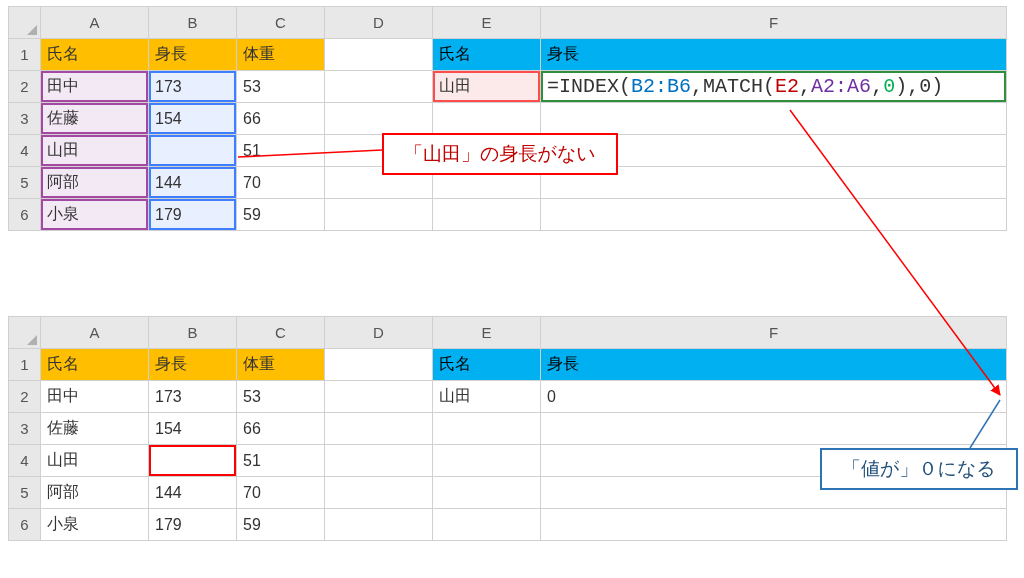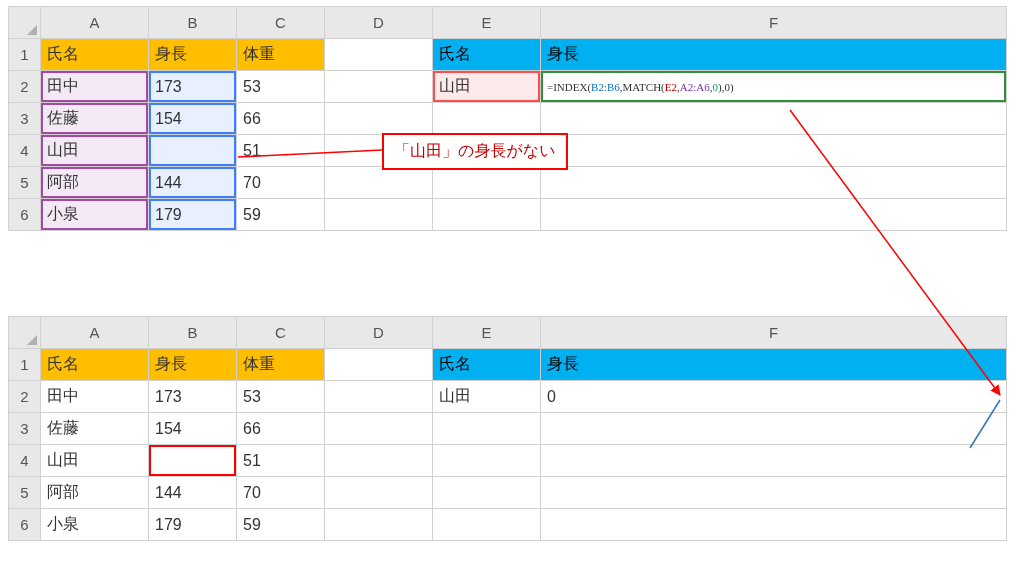--- a/index.html
+++ b/index.html
@@ -76,22 +76,22 @@
   
   .fx-blue   { color: #0070c0; }
   .fx-red    { color: #c00000; }
   .fx-purple { color: #7030a0; }
   .fx-green  { color: #00b050; }
 
   
   .callout {
     position: absolute;
     border: 2px solid;
-    padding: 6px 10px;
-    font-size: 16px;
+    padding: 6px 20px;
+    font-size: 19px;
     background: #ffffff;
     white-space: nowrap;
   }
   .callout.red  { border-color: #ff0000; color: #c00000; }
   .callout.blue { border-color: #2e74b5; color: #1f4e79; }
 
   svg.overlay {
     position: absolute;
     left: 0; top: 0;
     width: 1024px; height: 578px;
@@ -132,21 +132,21 @@
       <td class="cyan">氏名</td>
       <td class="cyan">身長</td>
     </tr>
     <tr>
       <th class="row-head">2</th>
       <td class="hl-purple">田中</td>
       <td class="hl-blue num">173</td>
       <td class="num">53</td>
       <td></td>
       <td class="hl-red">山田</td>
-      <td class="hl-green" style="font-family:Liberation Serif, serif; font-size:11px;">
+      <td class="hl-green" style="font-family:Liberation Mono, monospace; font-size:20px;">
         <span>
           <span>=INDEX(</span><span class="fx-blue">B2:B6</span><span>,</span><span>MATCH</span><span>(</span><span class="fx-red">E2</span><span>,</span><span class="fx-purple">A2:A6</span><span>,</span><span class="fx-green">0</span><span>)</span><span>,0)</span>
         </span>
       </td>
     </tr>
     <tr>
       <th class="row-head">3</th>
       <td class="hl-purple">佐藤</td>
       <td class="hl-blue num">154</td>
       <td class="num">66</td>
@@ -255,20 +255,21 @@
       <td class="num">179</td>
       <td class="num">59</td>
       <td></td>
       <td></td>
       <td></td>
     </tr>
   </tbody>
     </table>
 
   <div class="callout red" style="left:382px; top:133px;">「山田」の身長がない</div>
+  <div class="callout blue" style="left:820px; top:448px;">「値が」０になる</div>
 
   <svg class="overlay">
     <defs>
       <marker id="arrow-red" viewBox="0 0 10 10" refX="9" refY="5" markerWidth="7" markerHeight="7" orient="auto-start-reverse">
         <path d="M 0 0 L 10 5 L 0 10 z" fill="#ff0000"></path>
       </marker>
     </defs>
 
     <line x1="382" y1="150" x2="238" y2="157" stroke="#ff0000" stroke-width="1.5"></line>
 

